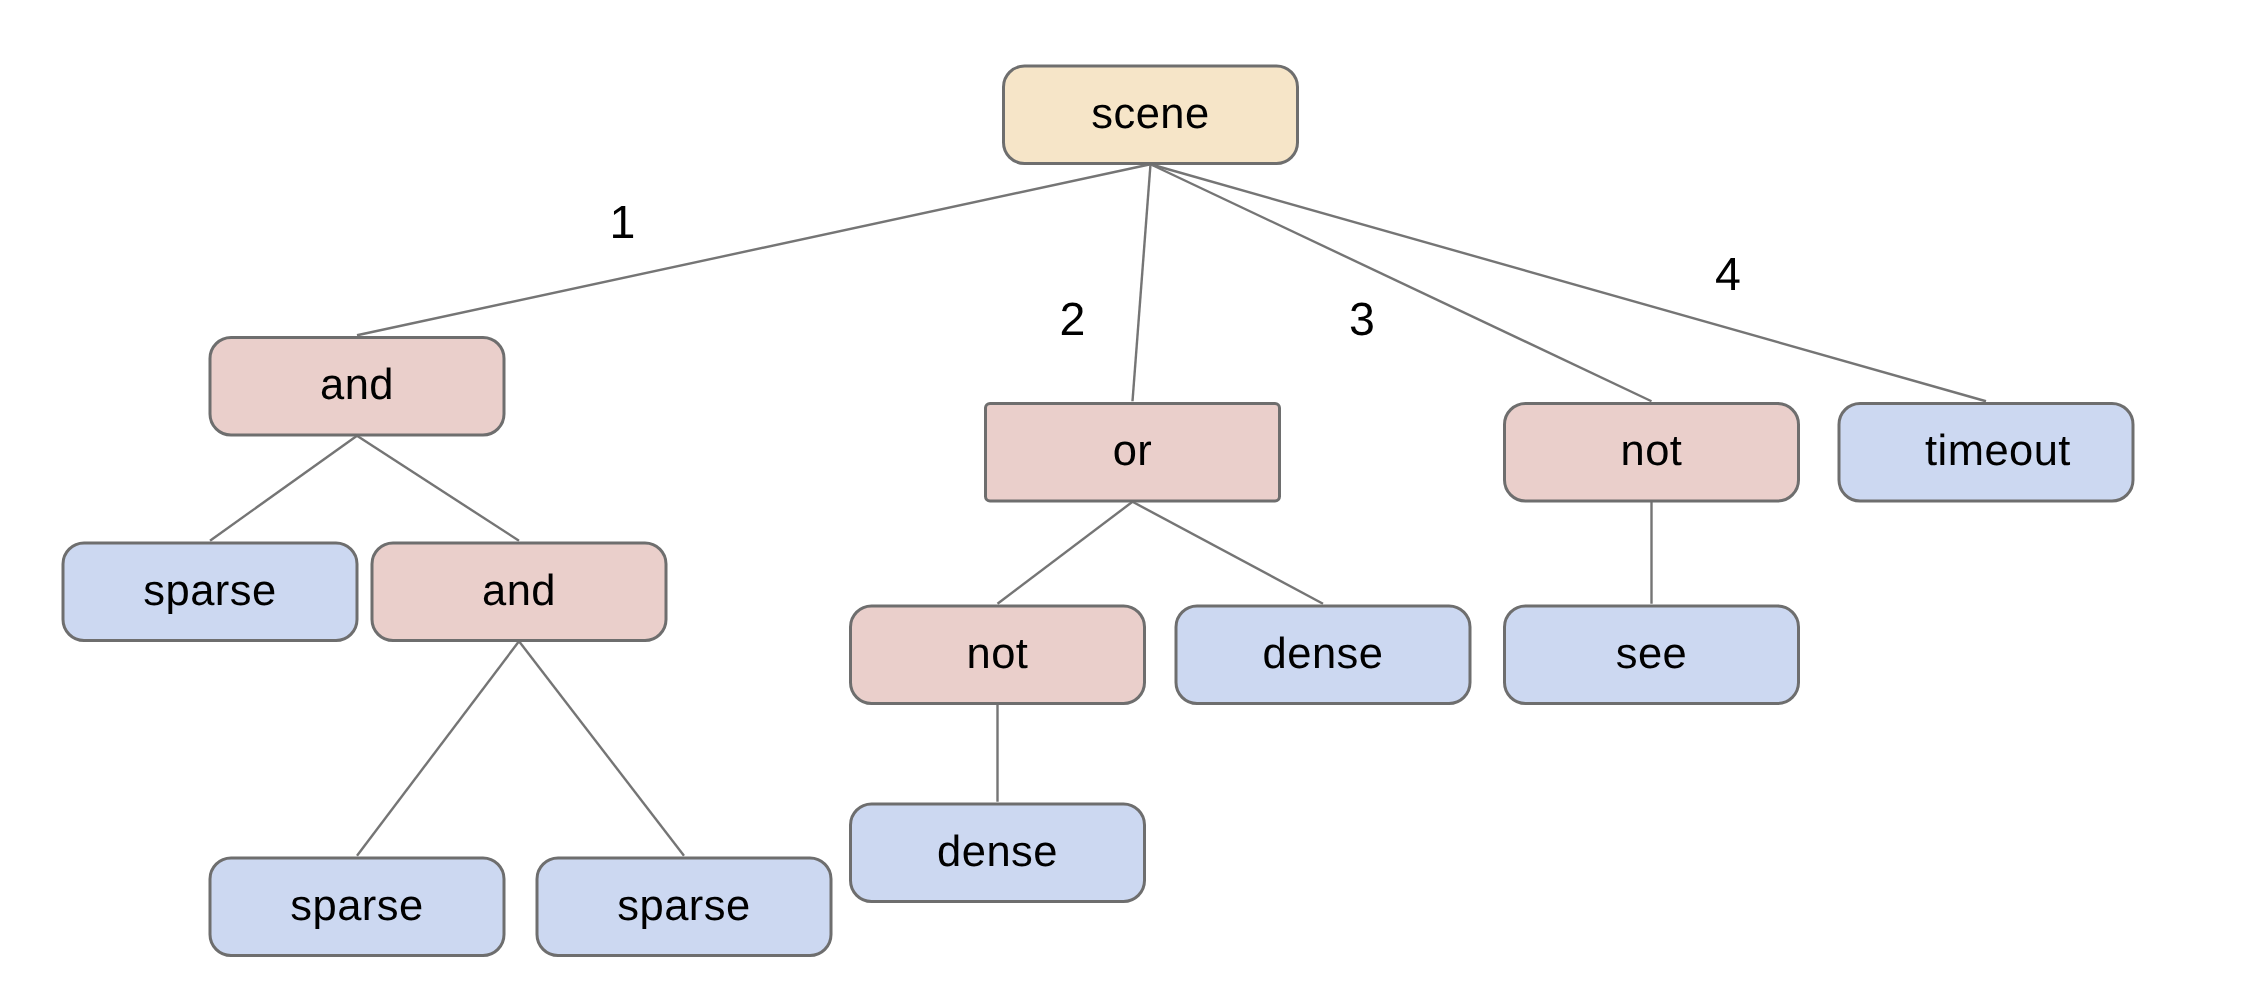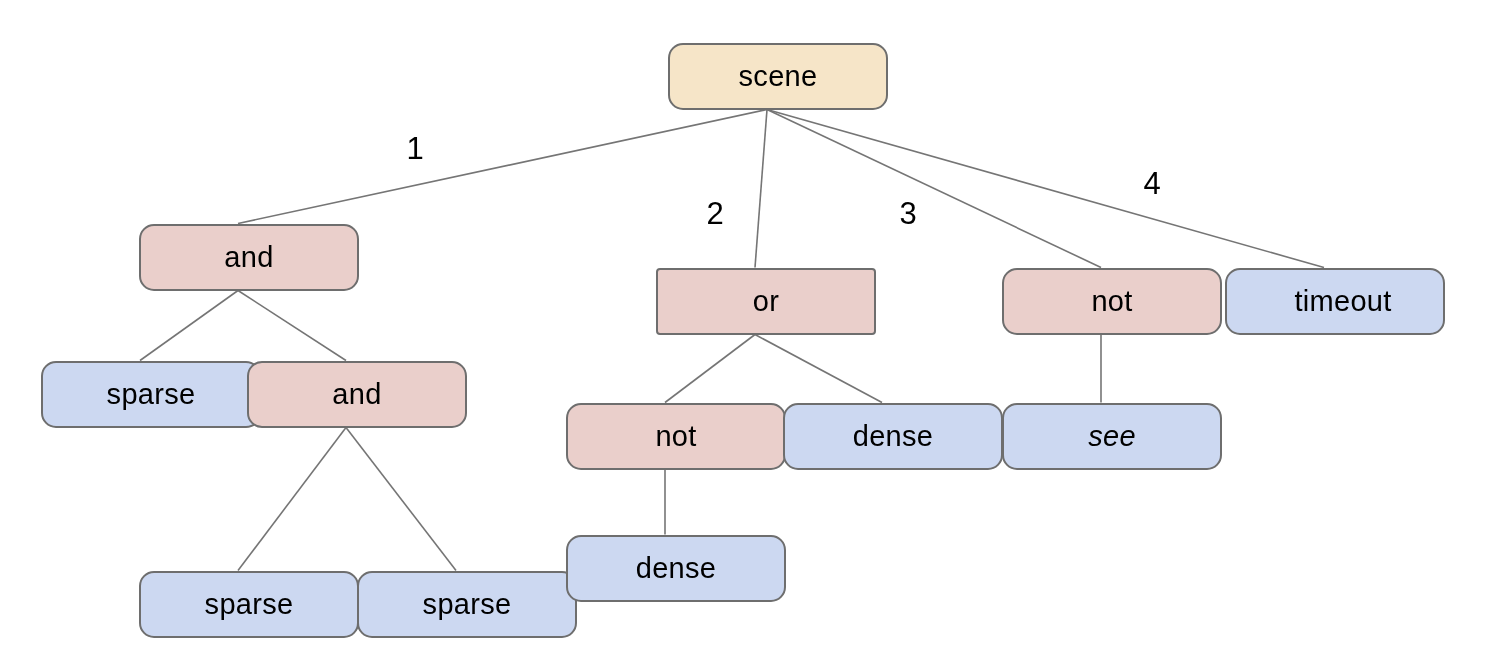--- a/index.html
+++ b/index.html
@@ -19,21 +19,21 @@
     position: absolute;
     left: 0;
     top: 0;
     width: 1495px;
     height: 662px;
     pointer-events: none;
   }
   .node {
     position: absolute;
     box-sizing: border-box;
-    width: 220px;
+    width: 198px;
     height: 67px;
     border: 2px solid #6e6e6e;
     border-radius: 15px;
     display: flex;
     align-items: center;
     justify-content: center;
     font-size: 29px;
     color: #000000;
     letter-spacing: 0.3px;
   }
@@ -90,21 +90,21 @@
       </div>
       <div class="node" style="left: 247px; top: 360.5px; background: rgb(234, 207, 203); border-color: rgb(110, 110, 110); border-radius: 15px;">
         <span>and</span>
       </div>
       <div class="node" style="left: 566px; top: 402.5px; background: rgb(234, 207, 203); border-color: rgb(110, 110, 110); border-radius: 15px;">
         <span>not</span>
       </div>
       <div class="node" style="left: 783px; top: 402.5px; background: rgb(204, 216, 241); border-color: rgb(110, 110, 110); border-radius: 15px;">
         <span>dense</span>
       </div>
-      <div class="node" style="left: 1002px; top: 402.5px; background: rgb(204, 216, 241); border-color: rgb(110, 110, 110); border-radius: 15px; font-style: italic;">
+      <div class="node" style="left: 1002px; top: 402.5px; background: rgb(204, 216, 241); border-color: rgb(110, 110, 110); border-radius: 15px;">
         <span>see</span>
       </div>
       <div class="node" style="left: 139px; top: 570.5px; background: rgb(204, 216, 241); border-color: rgb(110, 110, 110); border-radius: 15px;">
         <span>sparse</span>
       </div>
       <div class="node" style="left: 357px; top: 570.5px; background: rgb(204, 216, 241); border-color: rgb(110, 110, 110); border-radius: 15px;">
         <span>sparse</span>
       </div>
       <div class="node" style="left: 566px; top: 534.5px; background: rgb(204, 216, 241); border-color: rgb(110, 110, 110); border-radius: 15px;">
         <span>dense</span>

